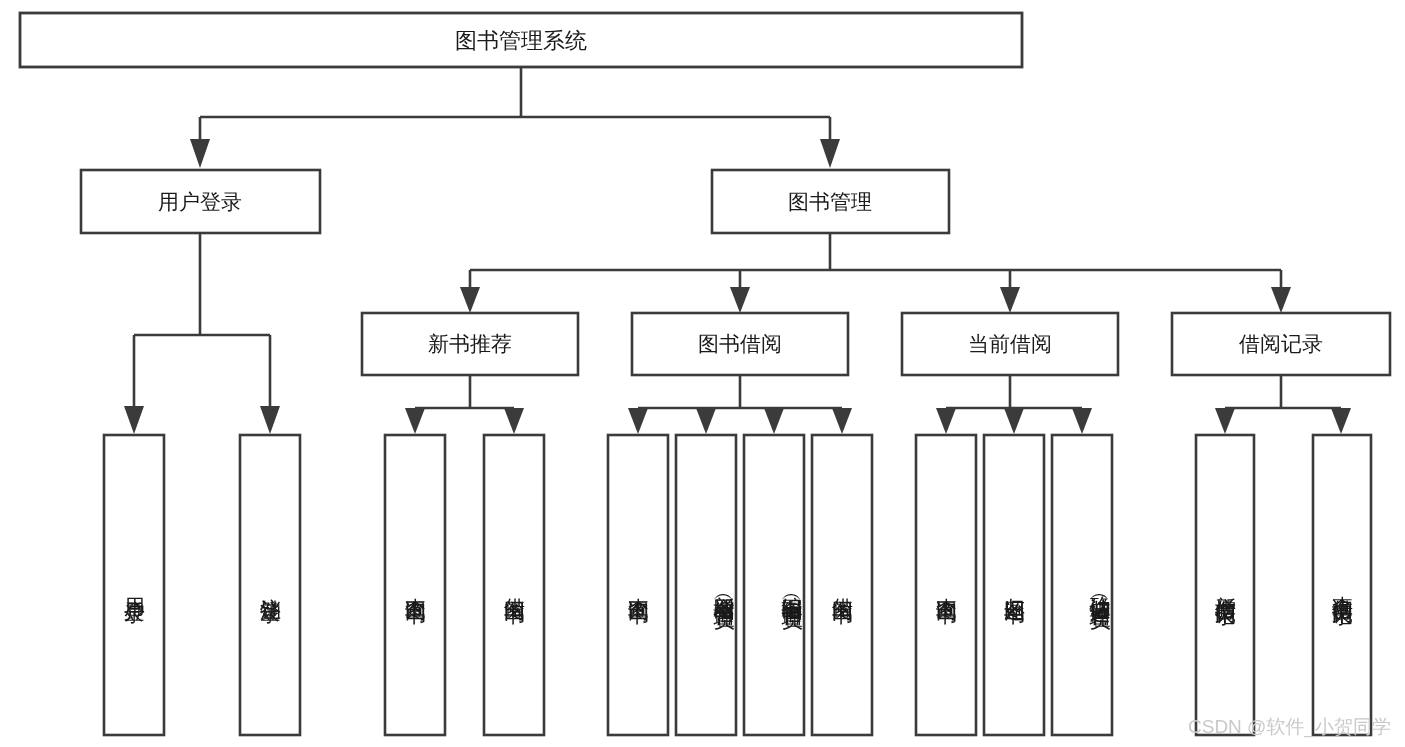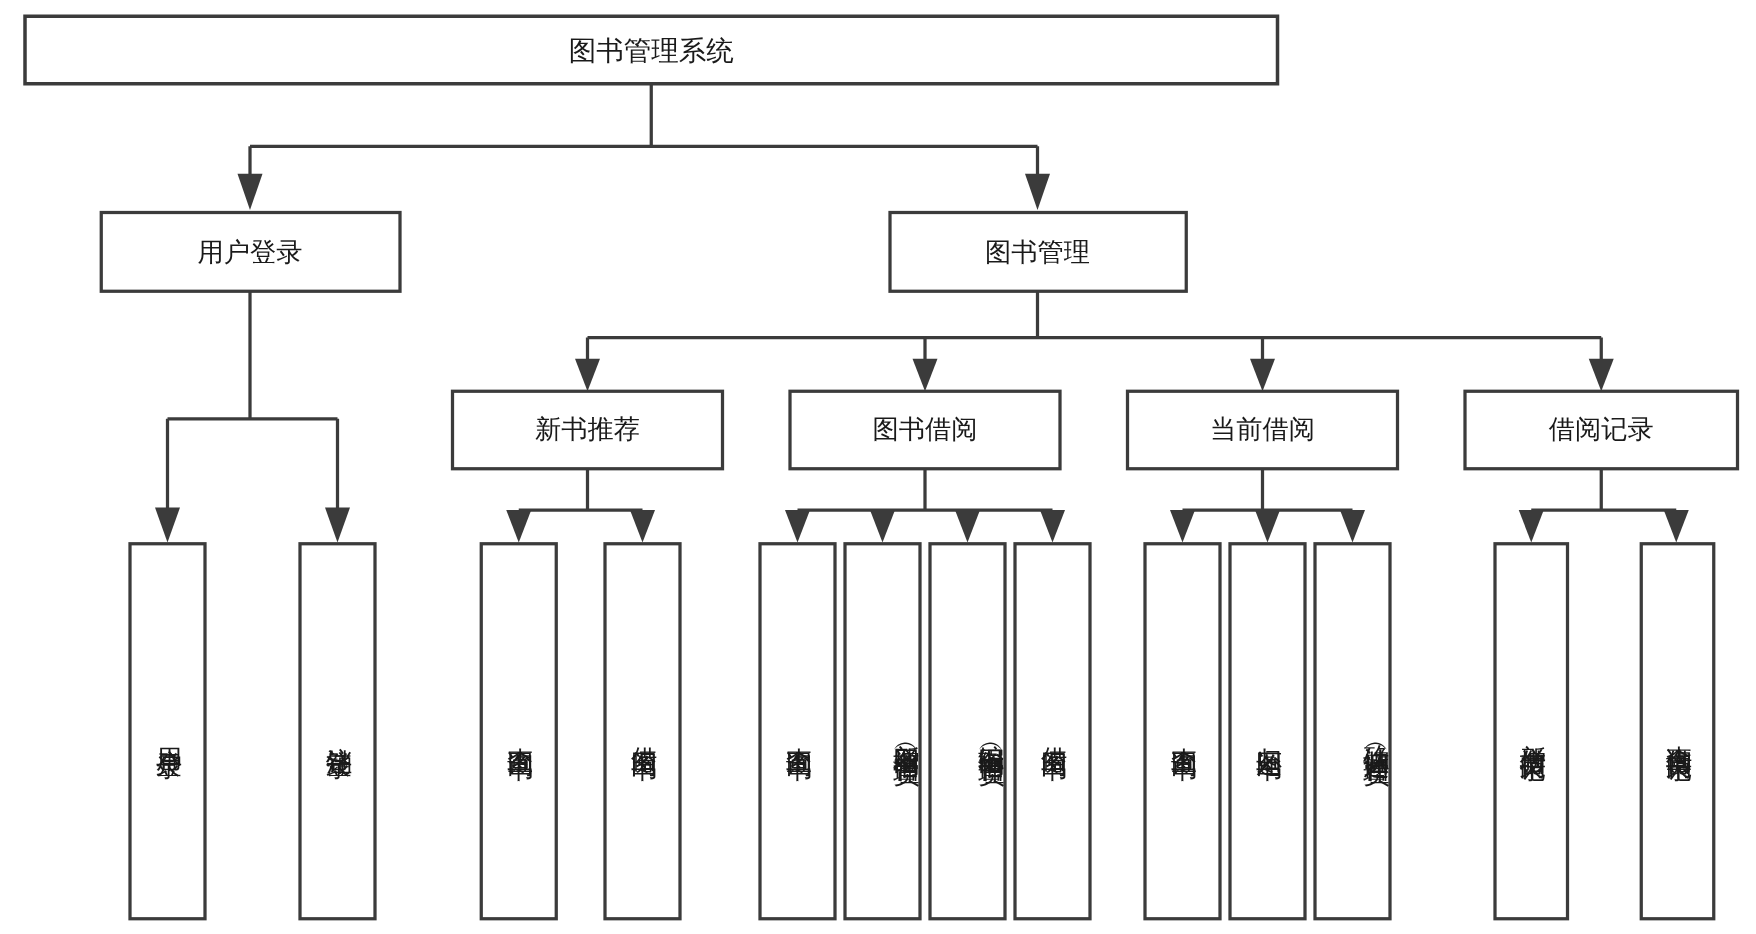--- a/index.html
+++ b/index.html
@@ -205,14 +205,15 @@
   <div class="vlabel top" style="left:744px; top:441px; width:60px; height:294px; display:flex; align-items:flex-start; justify-content:center;">编辑图书（管理员）</div>
   <div class="vlabel mid" style="left:812px; top:435px; width:60px; height:300px; display:flex; align-items:center; justify-content:center;">借阅图书</div>
 
   <div class="vlabel mid" style="left:916px; top:435px; width:60px; height:300px; display:flex; align-items:center; justify-content:center;">查询图书</div>
   <div class="vlabel mid" style="left:984px; top:435px; width:60px; height:300px; display:flex; align-items:center; justify-content:center;">归还图书</div>
   <div class="vlabel top" style="left:1052px; top:441px; width:60px; height:294px; display:flex; align-items:flex-start; justify-content:center;">确认归还（管理员）</div>
 
   <div class="vlabel mid" style="left:1196px; top:435px; width:58px; height:300px; display:flex; align-items:center; justify-content:center;">新增借阅记录</div>
   <div class="vlabel mid" style="left:1313px; top:435px; width:58px; height:300px; display:flex; align-items:center; justify-content:center;">查询借阅记录</div>
 
+  <div class="watermark">CSDN @软件_小贺同学</div>
 
 </div>
 
 </body></html>

